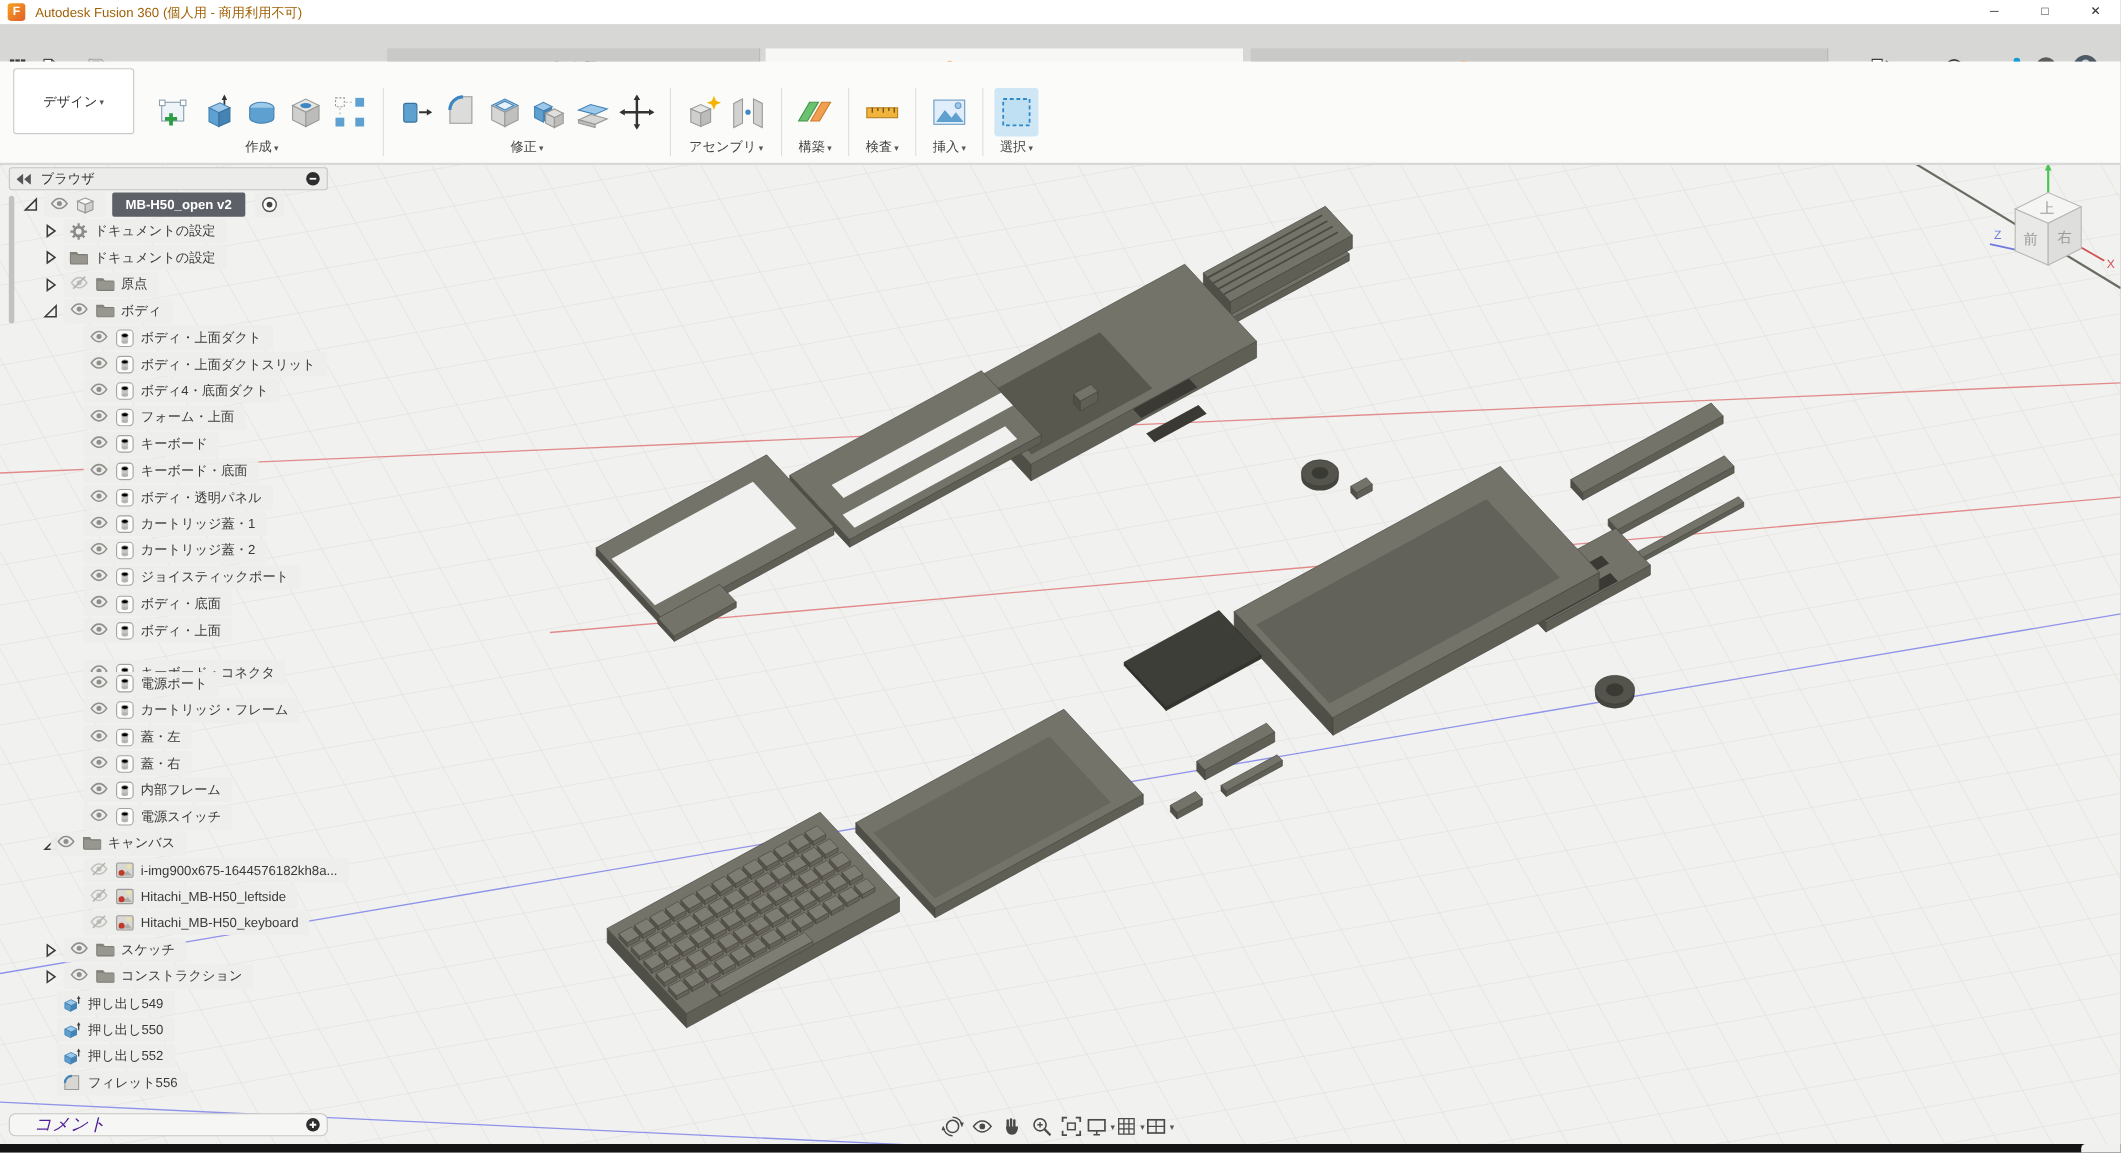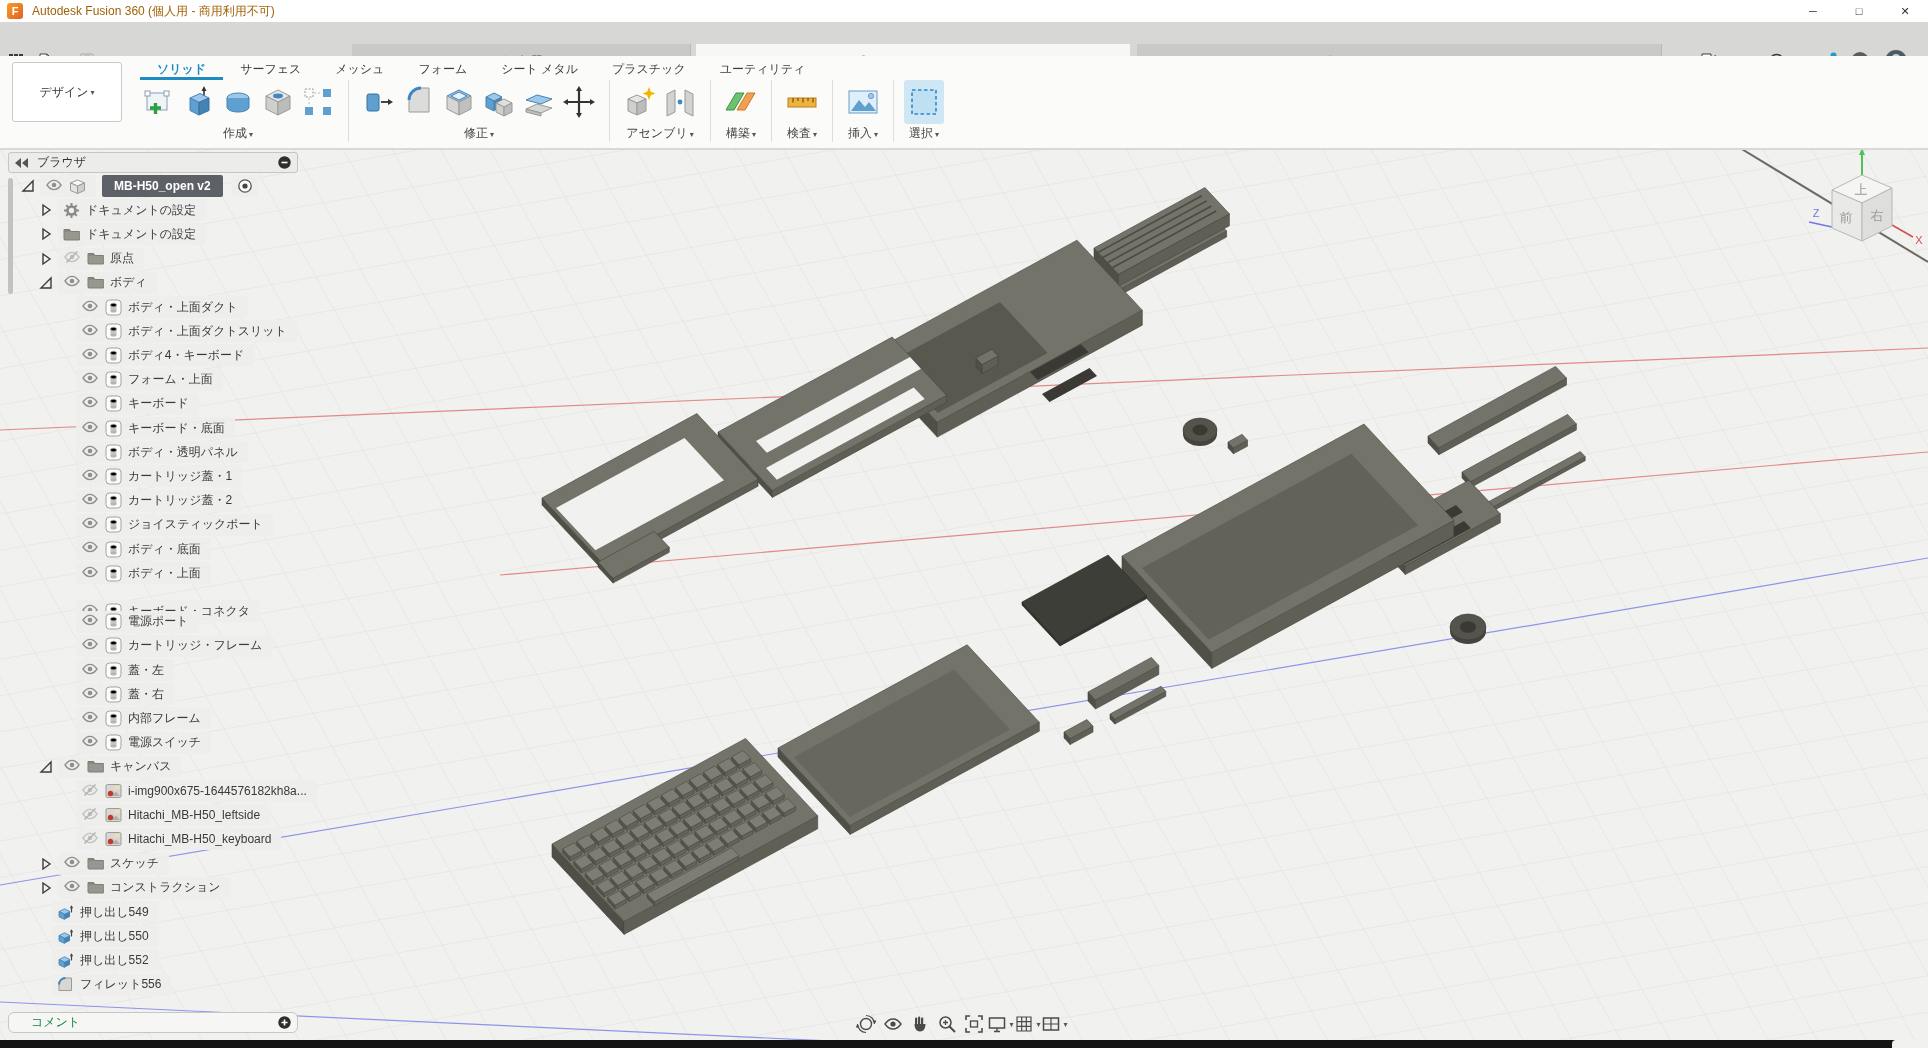--- a/index.html
+++ b/index.html
@@ -49,21 +49,21 @@
   #tree{left:14px;top:174px;width:460px;height:830px;}
   .tree-row{position:absolute;height:24px;display:flex;align-items:center;font-size:12px;color:#3a3a3a;white-space:nowrap;}
   .chip{display:inline-flex;align-items:center;gap:6px;background:rgba(237,237,235,.96);
         padding:2px 10px 2px 5px;border-radius:2px;height:18px;}
   .chip.dark{background:#5d6167;color:#fff;font-weight:bold;padding:2px 12px;}
   .expander{width:16px;height:16px;display:inline-flex;align-items:center;justify-content:center;}
   .ticon{width:17px;height:17px;display:inline-flex;}
   
   #comment-box{left:8px;top:1012px;width:290px;height:21px;background:#f6f6f4;border:1px solid #c6c6c4;
      border-radius:6px;display:flex;align-items:center;box-sizing:border-box;}
-  #comment-label{font-size:12px;color:#15803d;margin-left:22px;}
+  #comment-label{font-size:16px;color:#4c1d95;margin-left:22px;font-style:italic;}
   #navbar{left:852px;top:1012px;height:24px;display:flex;align-items:center;}
   .nav-btn{width:27px;height:24px;display:flex;align-items:center;justify-content:center;color:#4a4a4a;}
   #black-strip{left:0;top:1040px;width:1928px;height:8px;background:#141414;}
   #corner-pill{left:1892px;top:1040px;width:36px;height:8px;background:#f0f0ee;border-radius:4px 0 0 0;}
   .push-right{margin-left:auto;margin-right:6px;}
 </style>
 </head>
 <body>
 
 <div id="app">
@@ -483,29 +483,20 @@
           <path d="M4 20a8 8 0 0 1 16 0z" fill="#c9d1d8"></path>
         </svg>
     </div>
   </div>
 
   <div id="ribbon" class="abs">
     <div id="workspace-box" class="abs">
       <span>デザイン</span>
         <span class="caret">▾</span>
     </div>
-    <div id="ribbon-tabs" class="abs">
-        <span class="ribbon-tab active">ソリッド</span>
-        <span class="ribbon-tab">サーフェス</span>
-        <span class="ribbon-tab">メッシュ</span>
-        <span class="ribbon-tab">フォーム</span>
-        <span class="ribbon-tab">シート メタル</span>
-        <span class="ribbon-tab">プラスチック</span>
-        <span class="ribbon-tab">ユーティリティ</span>
-      </div>
     <div id="ribbon-groups" class="abs">
         <div class="ribbon-group">
           <div class="group-icons">
             <div class="ribbon-icon">
               <svg width="34" height="34" viewBox="0 0 34 34">
                 <rect x="6" y="8" width="20" height="17" fill="#eef4f8" stroke="#8aa0b0"></rect>
                 <rect x="4" y="6" width="5" height="5" fill="#fff" stroke="#8aa0b0"></rect>
                 <rect x="23" y="6" width="5" height="5" fill="#fff" stroke="#8aa0b0"></rect>
                 <path d="M9 23h11M14.5 18v11" stroke="#2e9e44" stroke-width="3.4"></path>
               </svg>
@@ -824,21 +815,21 @@
               <circle cx="9" cy="8" r="2.3" fill="#8f8f8b"></circle>
             </svg></span>
           <span class="ticon">
             <svg width="17" height="17">
               <rect x="1" y="1" width="15" height="15" rx="3.5" fill="#fdfdfc" stroke="#a2a2a0"></rect>
               <rect x="5.5" y="6" width="6" height="6" fill="#c6c6c4"></rect>
               <ellipse cx="8.5" cy="12" rx="3" ry="1.6" fill="#b4b4b2"></ellipse>
               <ellipse cx="8.5" cy="6" rx="3" ry="1.8" fill="#ebebе9" stroke="#a8a8a6" stroke-width="0.7"></ellipse>
             </svg>
           </span>
-          <span>ボディ4・キーボード</span>
+          <span>ボディ4・底面ダクト</span>
         </span>
       </div>
       <div class="tree-row" style="top: 193.6px; left: 0px;">
         <span class="chip" style="position:absolute;left:62px;">
           <span><svg width="18" height="16">
               <path d="M2 8s3.2-4.6 7-4.6S16 8 16 8s-3.2 4.6-7 4.6S2 8 2 8z" fill="none" stroke="#8f8f8b" stroke-width="1.4"></path>
               <circle cx="9" cy="8" r="2.3" fill="#8f8f8b"></circle>
             </svg></span>
           <span class="ticon">
             <svg width="17" height="17">
@@ -1105,21 +1096,21 @@
           </span>
           <span>電源スイッチ</span>
         </span>
       </div>
       <div class="tree-row" style="top: 580.8px; left: 0px;">
         <span class="expander" style="position:absolute;left:24px;">
           <svg width="14" height="14">
             <polygon points="2,12 12,12 12,2" fill="none" stroke="#3c3c3c" stroke-width="1.4"></polygon>
           </svg>
         </span>
-        <span class="chip" style="position:absolute;left:44px;">
+        <span class="chip" style="position:absolute;left:32px;">
           <span><svg width="18" height="16">
               <path d="M2 8s3.2-4.6 7-4.6S16 8 16 8s-3.2 4.6-7 4.6S2 8 2 8z" fill="none" stroke="#8f8f8b" stroke-width="1.4"></path>
               <circle cx="9" cy="8" r="2.3" fill="#8f8f8b"></circle>
             </svg></span>
           <span class="ticon">
             <svg width="18" height="16">
               <path d="M1 3.5h5.5L8 5.5h8a1 1 0 0 1 1 1V13a1 1 0 0 1-1 1H2a1 1 0 0 1-1-1z" fill="#98978f" stroke="#7e7d75"></path>
               <path d="M1 3.5h5.5L8 5.5H1z" fill="#84837b"></path>
             </svg>
           </span>

